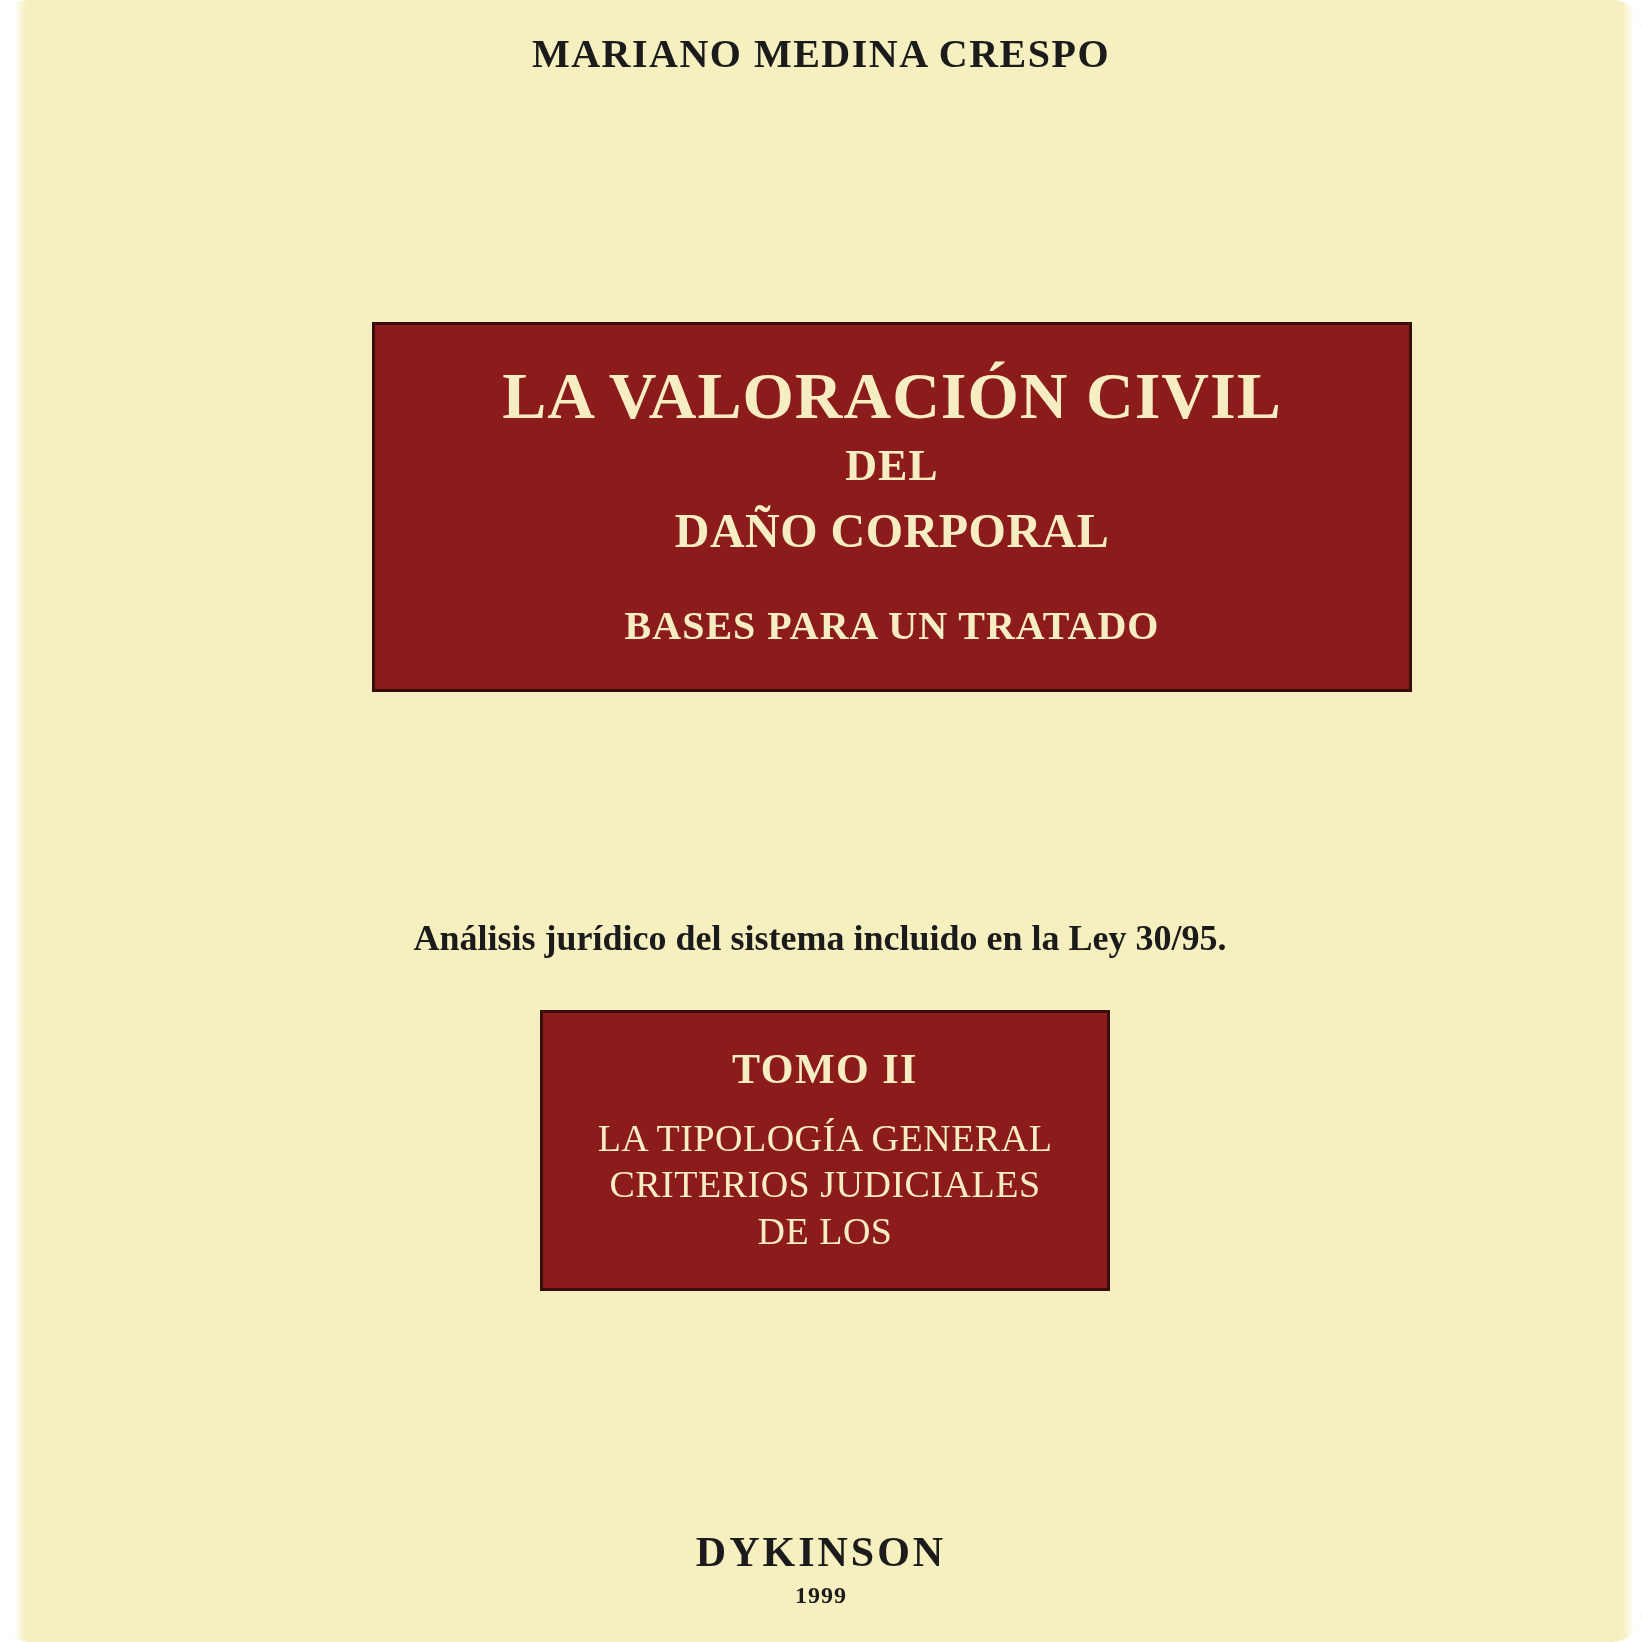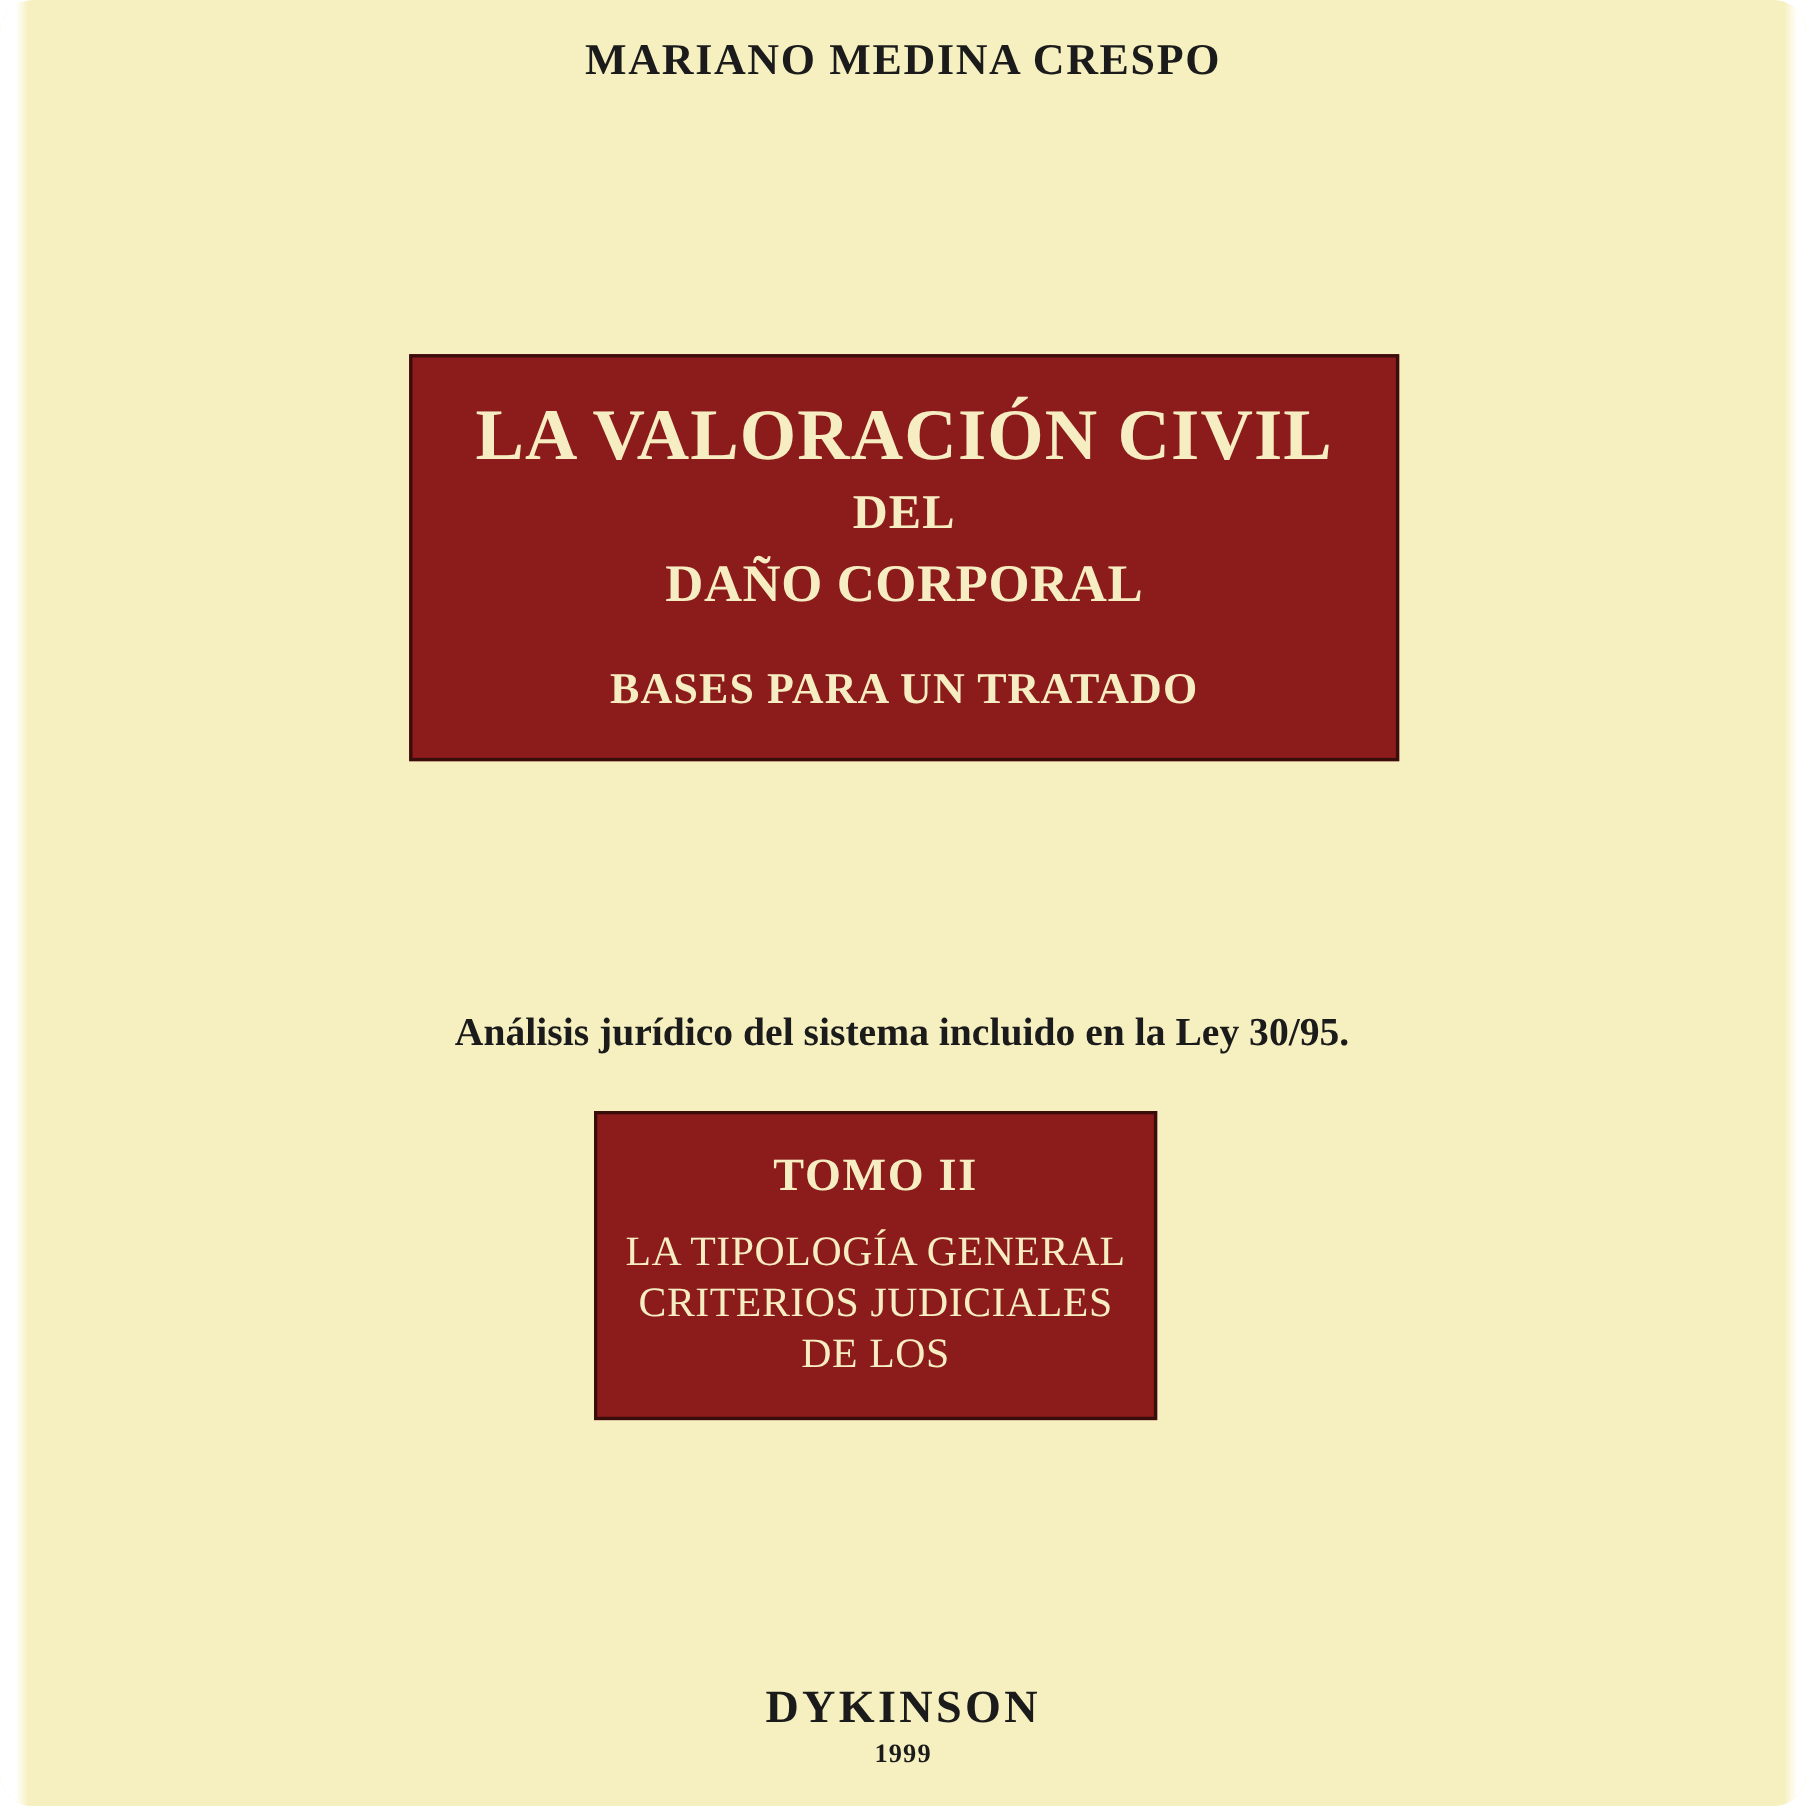--- a/index.html
+++ b/index.html
@@ -44,21 +44,21 @@
     font-size: 40px;
     font-weight: bold;
     letter-spacing: 1.5px;
     color: #1b1b1b;
   }
 
   .title-box {
     position: absolute;
     left: 372px;
     top: 322px;
-    width: 900px;
+    width: 1040px;
     background: #8c1b1b;
     border: 3px solid #3a0d0d;
     box-sizing: border-box;
     padding: 36px 20px 40px 20px;
     text-align: center;
     color: #f6eec2;
   }
   .title-main {
     font-size: 66px;
     font-weight: bold;
@@ -93,21 +93,21 @@
     font-size: 36px;
     font-weight: bold;
     line-height: 1.35;
     color: #1b1b1b;
   }
 
   .tomo-box {
     position: absolute;
     left: 540px;
     top: 1010px;
-    width: 512px;
+    width: 570px;
     background: #8c1b1b;
     border: 3px solid #3a0d0d;
     box-sizing: border-box;
     padding: 32px 16px 34px 16px;
     text-align: center;
     color: #f6eec2;
   }
   .tomo-label {
     font-size: 42px;
     font-weight: bold;

